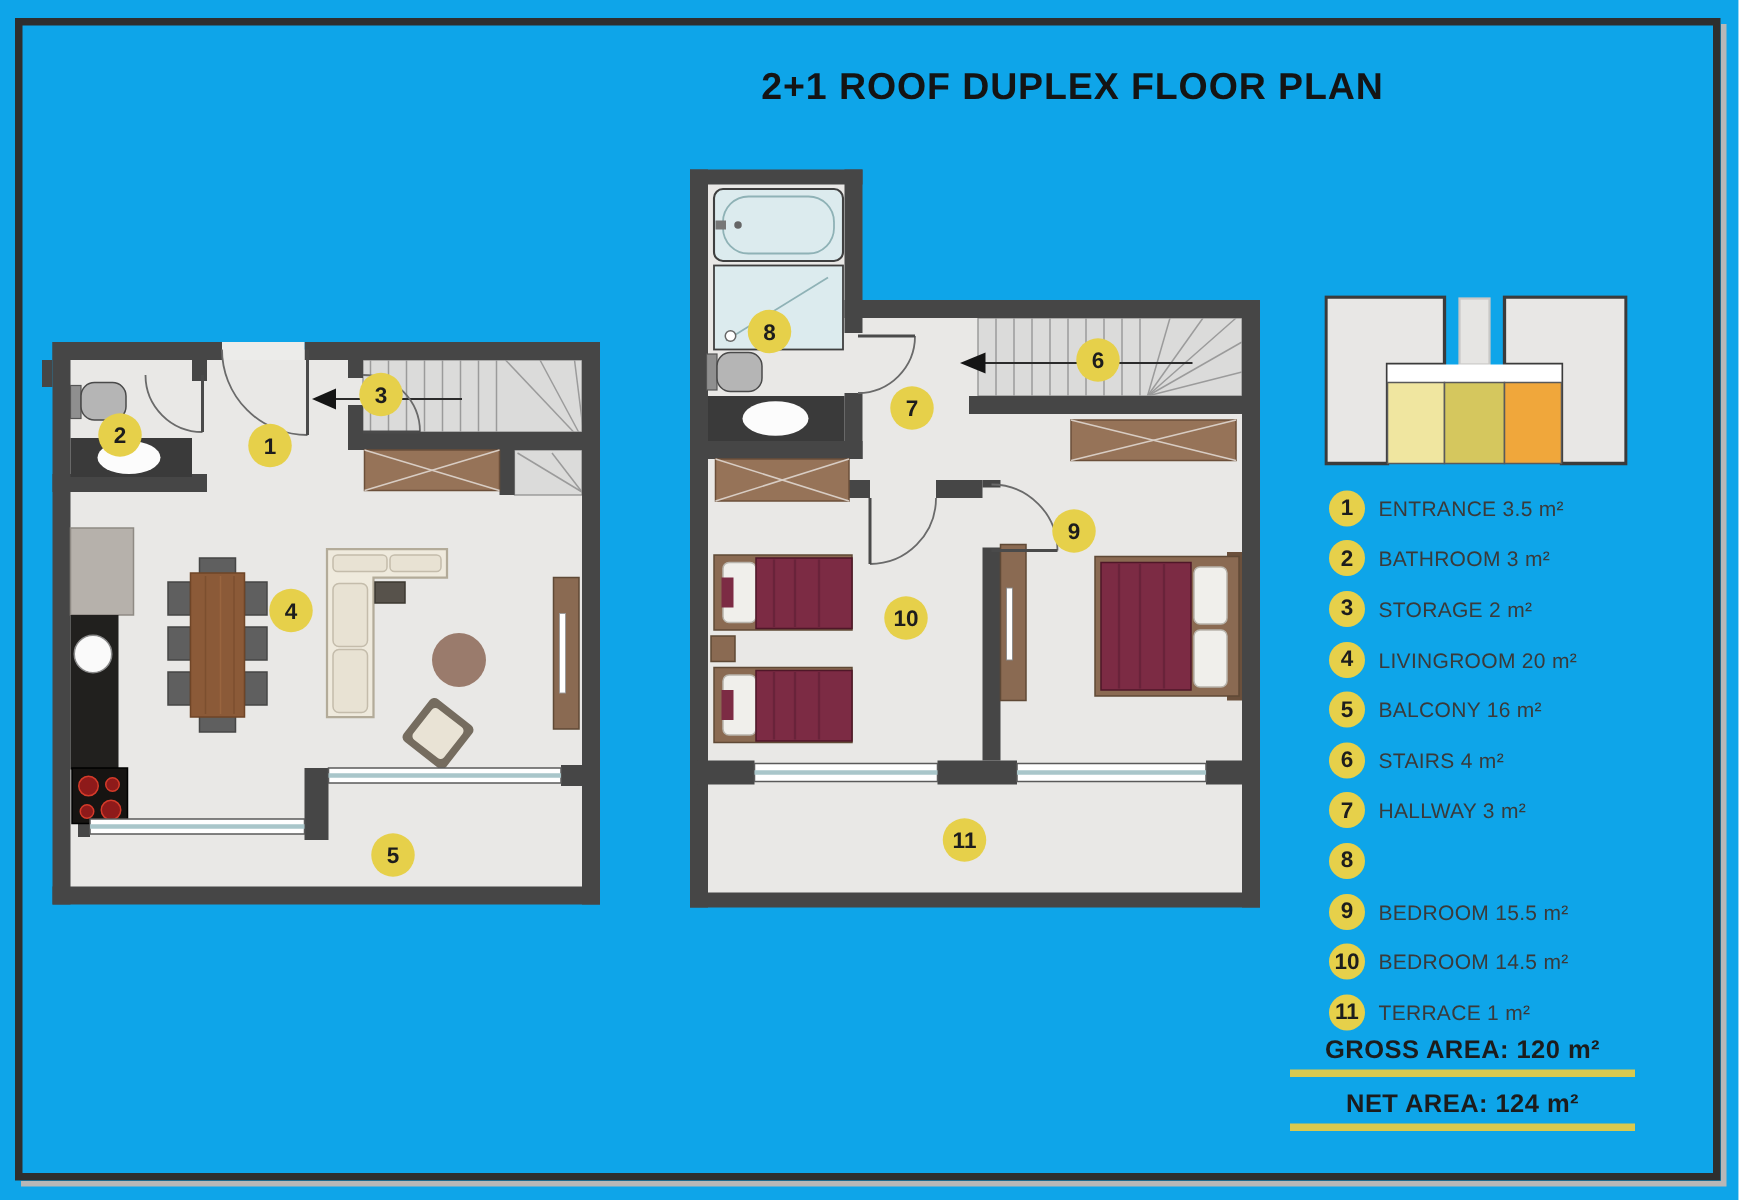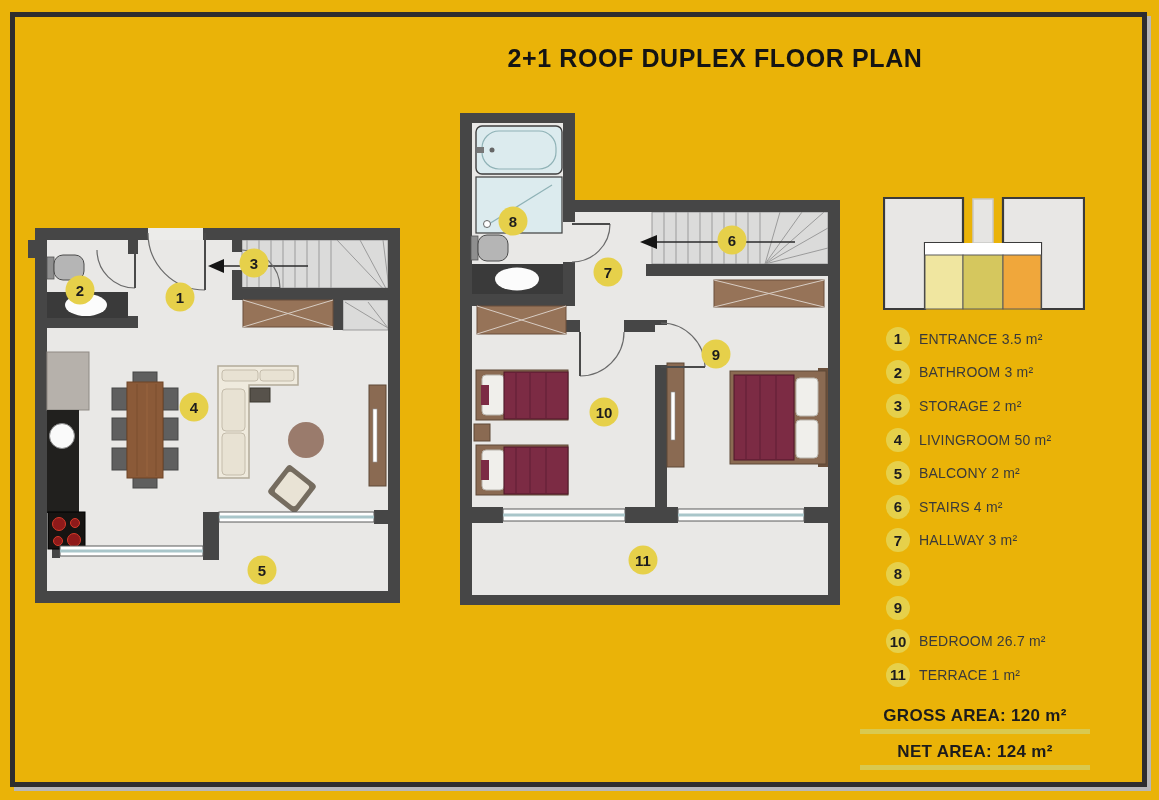--- a/index.html
+++ b/index.html
@@ -1,32 +1,32 @@
 <!DOCTYPE html>
 <html><head>
 <meta charset="utf-8">
 <style>
   html,body{margin:0;padding:0;background:#ffffff;}
-  .canvas{position:relative;width:1159px;height:800px;background:#eab308;
+  .canvas{position:relative;width:1159px;height:800px;background:#0ea5e9;
           font-family:"Liberation Sans",sans-serif;overflow:hidden;}
   .frame{position:absolute;left:10px;top:12px;width:1127px;height:765px;
          border:5px solid #2e2e2e;box-shadow:4px 4px 0 #b7b7b7;}
   .title{position:absolute;left:430px;top:44px;width:570px;margin:0;text-align:center;
          font-size:25px;font-weight:700;letter-spacing:.6px;color:#141414;white-space:nowrap;}
   .plan{position:absolute;}
   .plan-lower{left:26px;top:216px;width:386px;height:396px;}
   .plan-upper{left:453px;top:106px;width:392px;height:504px;}
   .keyplan{position:absolute;left:883px;top:197px;width:202px;height:116px;}
   .legend{position:absolute;left:886px;top:322px;}
   .legend-row{display:flex;align-items:center;height:33.6px;}
   .lcirc{width:24px;height:24px;border-radius:50%;background:#e6d04a;color:#1d1d1d;
          font-weight:700;font-size:15px;display:flex;align-items:center;justify-content:center;
          flex:0 0 24px;}
   .llabel{margin-left:9px;font-size:14px;color:#3a3a3a;letter-spacing:.2px;white-space:nowrap;}
-  .areas{position:absolute;left:860px;top:706px;width:230px;text-align:center;}
+  .areas{position:absolute;left:860px;top:690px;width:230px;text-align:center;}
   .area-text{font-size:17px;font-weight:700;color:#1c1c1c;letter-spacing:.3px;white-space:nowrap;}
   .rule{height:5px;background:#d9c94f;margin:3px 0 8px 0;}
   text.mnum{font-family:"Liberation Sans",sans-serif;font-weight:700;font-size:15px;fill:#1d1d1d;}
   .wall{fill:#464646;}
   .tread{stroke:#9b9b9b;stroke-width:1;}
   .doorarc{stroke:#6a6a6a;stroke-width:1.2;fill:none;}
   .doorleaf{stroke:#4a4a4a;stroke-width:2;}
   .glass{stroke:#a9c6ca;stroke-width:3;}
   .winframe{fill:#ffffff;stroke:#5a5a5a;stroke-width:1;}
   .crossbox{fill:#967358;stroke:#6b4f3a;stroke-width:1;}
@@ -351,43 +351,44 @@
     <div class="legend-row">
       <span class="lcirc">2</span>
       <span class="llabel">BATHROOM 3 m²</span>
     </div>
     <div class="legend-row">
       <span class="lcirc">3</span>
       <span class="llabel">STORAGE 2 m²</span>
     </div>
     <div class="legend-row">
       <span class="lcirc">4</span>
-      <span class="llabel">LIVINGROOM 50 m²</span>
+      <span class="llabel">LIVINGROOM 20 m²</span>
     </div>
     <div class="legend-row">
       <span class="lcirc">5</span>
-      <span class="llabel">BALCONY 2 m²</span>
+      <span class="llabel">BALCONY 16 m²</span>
     </div>
     <div class="legend-row">
       <span class="lcirc">6</span>
       <span class="llabel">STAIRS 4 m²</span>
     </div>
     <div class="legend-row">
       <span class="lcirc">7</span>
       <span class="llabel">HALLWAY 3 m²</span>
     </div>
     <div class="legend-row">
       <span class="lcirc">8</span>
     </div>
     <div class="legend-row">
       <span class="lcirc">9</span>
+      <span class="llabel">BEDROOM 15.5 m²</span>
     </div>
     <div class="legend-row">
       <span class="lcirc">10</span>
-      <span class="llabel">BEDROOM 26.7 m²</span>
+      <span class="llabel">BEDROOM 14.5 m²</span>
     </div>
     <div class="legend-row">
       <span class="lcirc">11</span>
       <span class="llabel">TERRACE 1 m²</span>
     </div>
   </div>
 
   <div class="areas">
     <div class="area-text">GROSS AREA: 120 m²</div>
     <div class="rule"></div>

